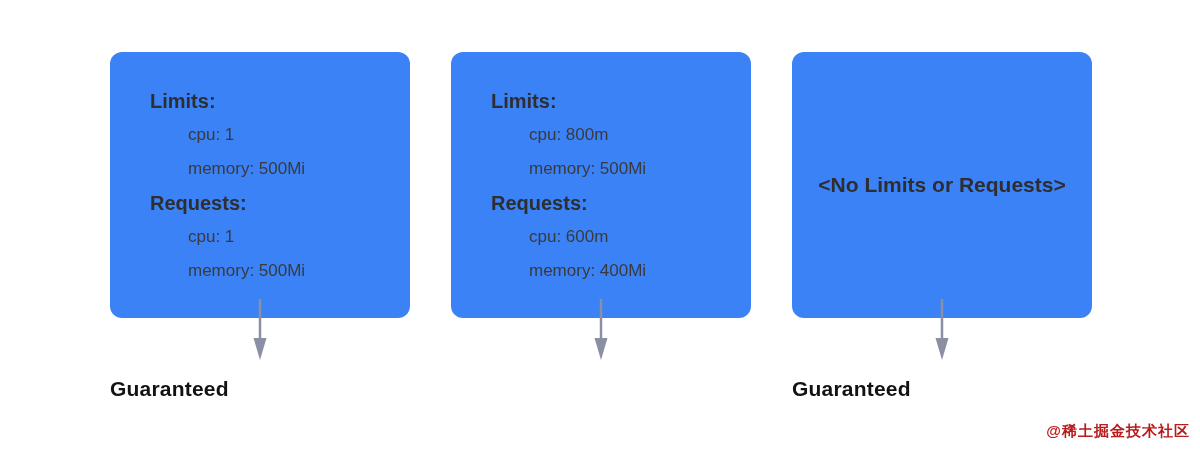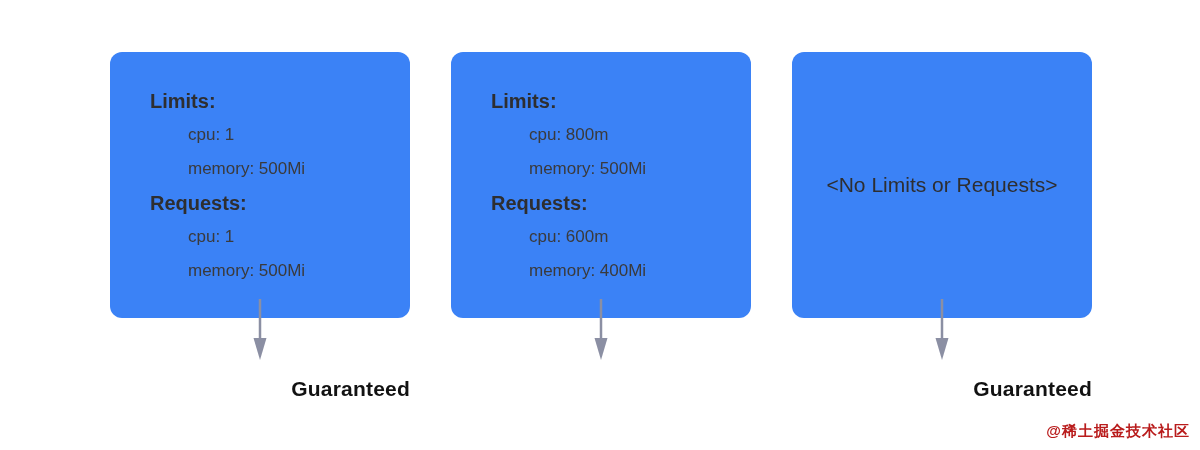--- a/index.html
+++ b/index.html
@@ -48,37 +48,37 @@
     color: #2e2e30;
   }
   .spec-item {
     font-size: 17px;
     line-height: 34px;
     color: #3a3a3c;
     padding-left: 38px;
     white-space: nowrap;
   }
   .empty-text {
-    font-weight: normal;
+    font-weight: bold;
     font-size: 21px;
     color: #2e2e30;
     text-align: center;
   }
   .arrow {
     position: absolute;
     left: 142px;
     top: 299px;
     display: block;
   }
   .qos-label {
     position: absolute;
     top: 377px;
     left: 0;
     width: 100%;
-    text-align: right;
+    text-align: left;
     font-weight: bold;
     font-size: 21px;
     color: #121212;
     letter-spacing: 0.2px;
   }
   .watermark {
     position: absolute;
     right: 10px;
     top: 422px;
     font-size: 15px;

